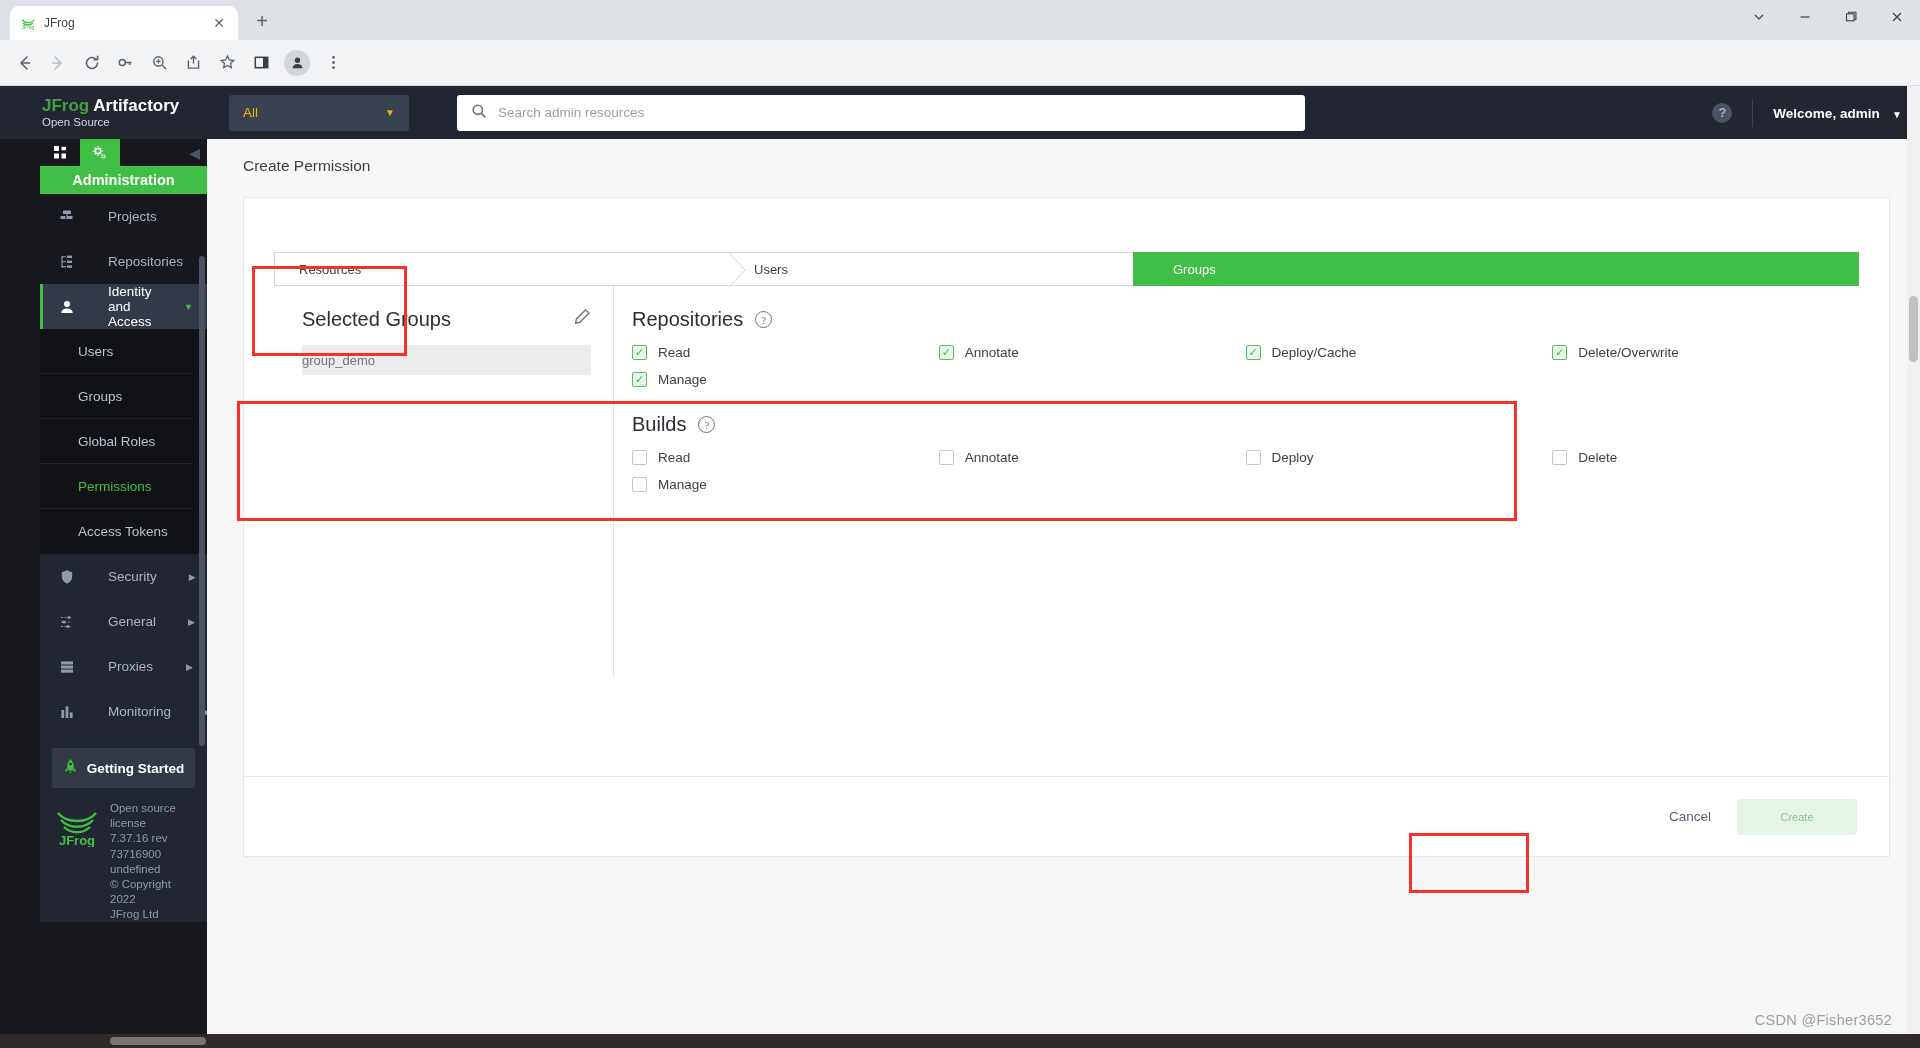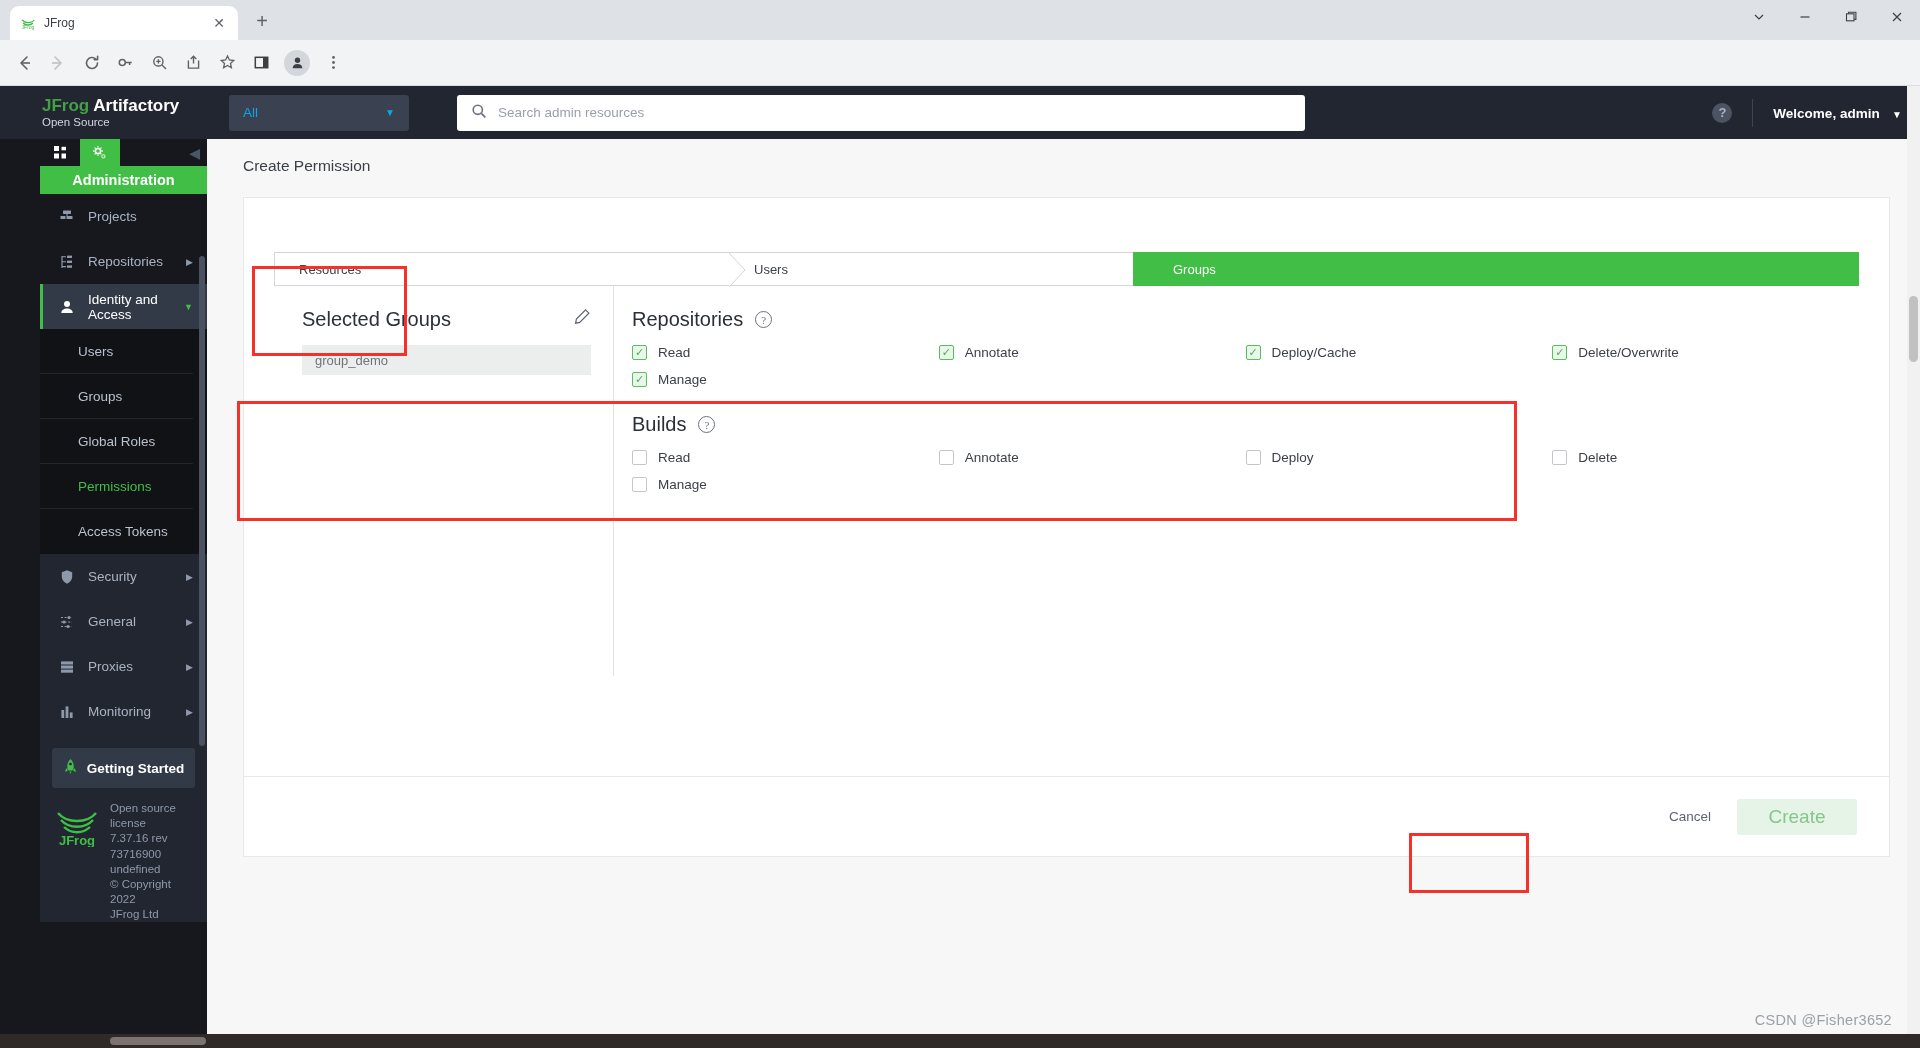--- a/index.html
+++ b/index.html
@@ -111,21 +111,21 @@
     padding-right: 7px; display: flex; align-items: center;
   }
   .admin-title {
     background: #40be46; color: #ffffff; font-weight: bold;
     font-size: 14.5px; height: 28px; display: flex;
     align-items: center; justify-content: center;
   }
 
   .nav-item {
     height: 45px; display: flex; align-items: center;
-    padding-left: 18px; gap: 12px; color: #aab3c2; font-size: 13.5px;
+    padding-left: 18px; gap: 32px; color: #aab3c2; font-size: 13.5px;
     position: relative;
   }
   .nav-item.active {
     background: #333a47; color: #ffffff;
   }
   .nav-item.active::before {
     content: ''; position: absolute; left: 0; top: 0; bottom: 0;
     width: 3px; background: #40be46;
   }
   .nav-ico { width: 18px; display: flex; align-items: center; justify-content: center; flex: none; }
@@ -160,21 +160,21 @@
     flex: 1; background: #f7f7f8; position: relative;
     display: flex; flex-direction: column; overflow: hidden;
   }
   .topbar {
     height: 53px; background: #222630; display: flex;
     align-items: center; flex: none; padding-right: 18px;
   }
   .scope-select {
     width: 180px; height: 36px; background: #3a4150; border-radius: 3px;
     display: flex; align-items: center; padding: 0 14px;
-    color: #0ea5e9; font-size: 13.5px; margin-left: 22px;
+    color: #eab308; font-size: 13.5px; margin-left: 22px;
   }
   .scope-caret { margin-left: auto; font-size: 10px; }
   .search-box {
     width: 848px; height: 36px; background: #ffffff; border-radius: 3px;
     display: flex; align-items: center; gap: 11px; padding: 0 14px;
     margin-left: 48px; color: #9aa0aa; font-size: 13.5px;
   }
   .search-box input {
     border: none; outline: none; flex: 1; font-size: 13.5px;
     font-family: "Liberation Sans", sans-serif; color: #333;
@@ -240,21 +240,21 @@
   }
   .pencil { margin-left: auto; color: #5c6370; }
   .qmark {
     width: 17px; height: 17px; border-radius: 50%;
     border: 1.5px solid #6d737d; color: #6d737d;
     font-size: 11px; display: flex; align-items: center;
     justify-content: center; font-family: "Liberation Serif", serif;
   }
   .group-chip {
     background: #eceded; height: 30px; display: flex; align-items: center;
-    padding-left: 13px; font-size: 13px; color: #6f757e;
+    padding-left: 0; font-size: 13px; color: #6f757e;
   }
 
   .cb-grid { display: grid; grid-template-columns: repeat(4, 1fr); row-gap: 12px; }
   .cb { display: flex; align-items: center; gap: 11px; font-size: 13.5px; color: #3b3f46; }
   .box {
     width: 15px; height: 15px; border-radius: 2px; flex: none;
     border: 1px solid #c3c7cd; background: #ffffff;
   }
   .box.on {
     border-color: #57bf5c; background: #e9f7ea;
@@ -265,21 +265,21 @@
 
   .card-footer {
     height: 80px; border-top: 1px solid #e6e8ea; display: flex;
     align-items: center; justify-content: flex-end; gap: 26px;
     padding-right: 32px; flex: none;
   }
   .btn-cancel { font-size: 13.5px; color: #5c6370; background: none; border: none;
     font-family: "Liberation Sans", sans-serif; }
   .btn-create {
     width: 120px; height: 36px; background: #e6f4e7; color: #85c78a;
-    border: none; border-radius: 3px; font-size: 19px;
+    border: none; border-radius: 3px; font-size: 11px;
     font-family: "Liberation Sans", sans-serif;
     text-align: center;
   }
 
   
   .scroll-v {
     position: absolute; right: 0; top: 0; width: 13px; bottom: 0;
     background: #f1f1f1;
   }
   .scroll-v .thumb {

